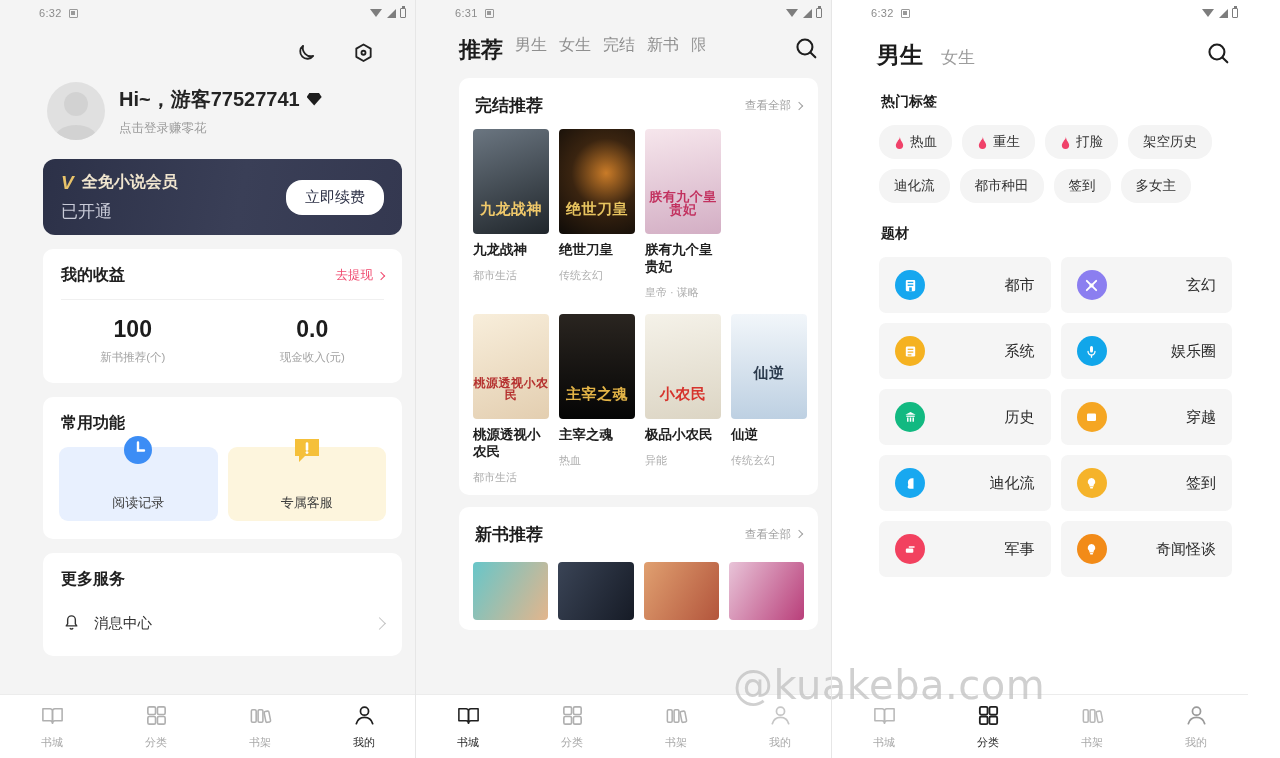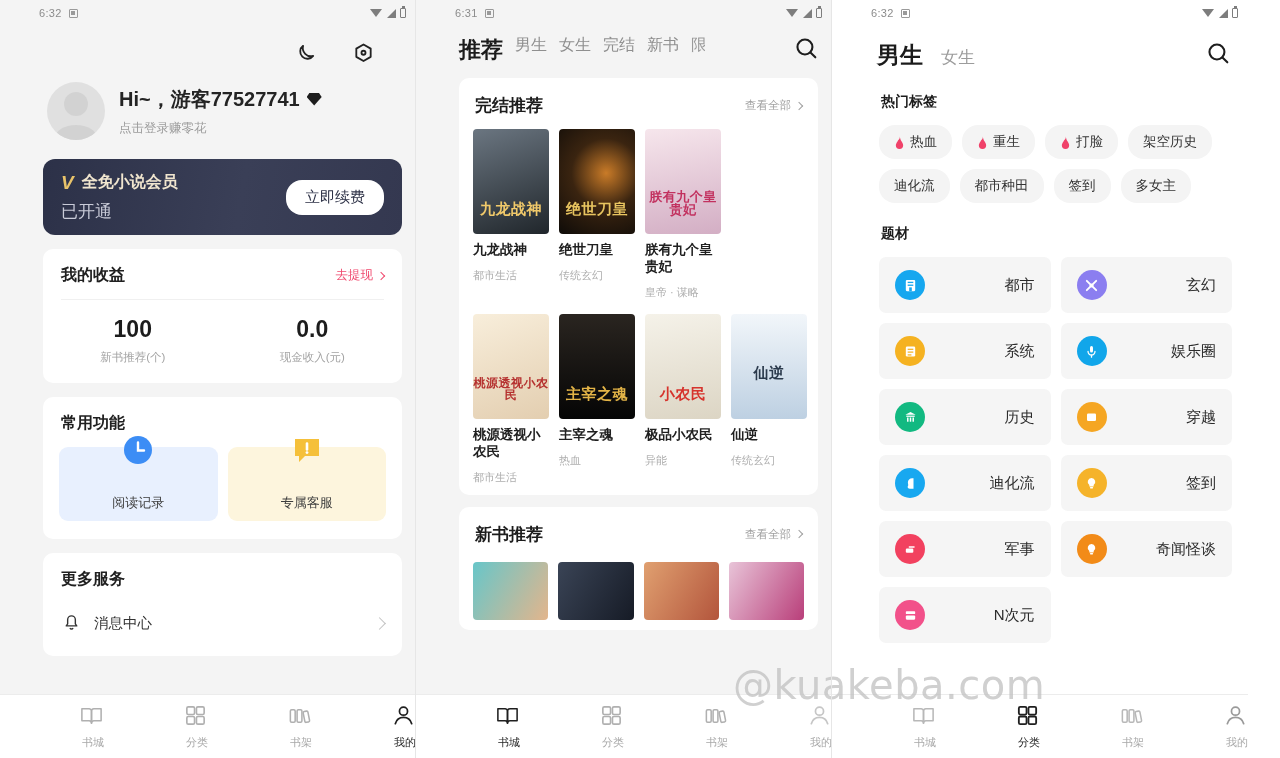--- a/index.html
+++ b/index.html
@@ -91,21 +91,21 @@
 
   .more-row { display:flex; align-items:center; padding: 8px 18px 20px 18px; gap:12px; cursor:pointer; }
   .more-row .lbl { font-size:14.5px; color:#333; }
   .more-row .chev2 { margin-left:auto; width:9px;height:9px;border-right:1.6px solid #c2c2c2;border-bottom:1.6px solid #c2c2c2;transform:rotate(-45deg); }
 
   
   .tabbar {
     position:absolute; left:0; right:0; bottom:0; height:64px; background:#fff;
     border-top:1px solid #ececec; display:flex; align-items:center;
   }
-  .tab { flex:1; display:flex; flex-direction:column; align-items:flex-end; gap:7px; cursor:pointer; }
+  .tab { flex:1; display:flex; flex-direction:column; align-items:center; gap:7px; cursor:pointer; }
   .tab .tlbl { font-size:11px; color:#a8a8a8; }
   .tab.active .tlbl { color:#1f1f1f; }
   .tab svg { display:block; }
 
   
   .s2-tabs { display:flex; align-items:flex-start; padding: 9px 0 0 14px; gap: 12px; }
   .s2-tab { font-size:16px; color:#8f8f8f; white-space:nowrap; cursor:pointer; }
   .s2-tab.active { font-size:22px; font-weight:700; color:#1c1c1c; }
   .s2-tab.clip { width: 14px; overflow: hidden; color:#9a9a9a; }
   .s2-search { margin-left:auto; margin-right:12px; cursor:pointer; }
@@ -594,29 +594,20 @@
       </div>
       <div class="gcell">
         <span class="cico" style="background:#f28b18">
           <svg width="15" height="15" viewBox="0 0 16 16">
               <path d="M8 2.2a4 4 0 0 0-2.3 7.3v1.6h4.6V9.5A4 4 0 0 0 8 2.2z" fill="#fff"></path>
               <rect x="6.3" y="11.7" width="3.4" height="1.6" rx=".8" fill="#fff"></rect>
             </svg>
         </span>
         <span class="gname">奇闻怪谈</span>
       </div>
-      <div class="gcell">
-        <span class="cico" style="background:#f2518a">
-          <svg width="15" height="15" viewBox="0 0 16 16">
-              <rect x="3" y="3.4" width="10" height="3" rx=".9" fill="#fff"></rect>
-              <rect x="3" y="8" width="10" height="4.4" rx="1.1" fill="#fff"></rect>
-            </svg>
-        </span>
-        <span class="gname">N次元</span>
-      </div>
     </div>
 
     <div class="tabbar">
       <div class="tab">
         <svg width="25" height="25" viewBox="0 0 26 26" fill="none">
             <path d="M3 6h7.5a2.5 2.5 0 0 1 2.5 2.5V21a2.5 2.5 0 0 0-2.5-2.5H3z" stroke="#b8b8b8" stroke-width="1.6" stroke-linejoin="round"></path>
             <path d="M23 6h-7.5A2.5 2.5 0 0 0 13 8.5V21a2.5 2.5 0 0 1 2.5-2.5H23z" stroke="#b8b8b8" stroke-width="1.6" stroke-linejoin="round"></path>
           </svg>
         <span class="tlbl">书城</span>
       </div>

